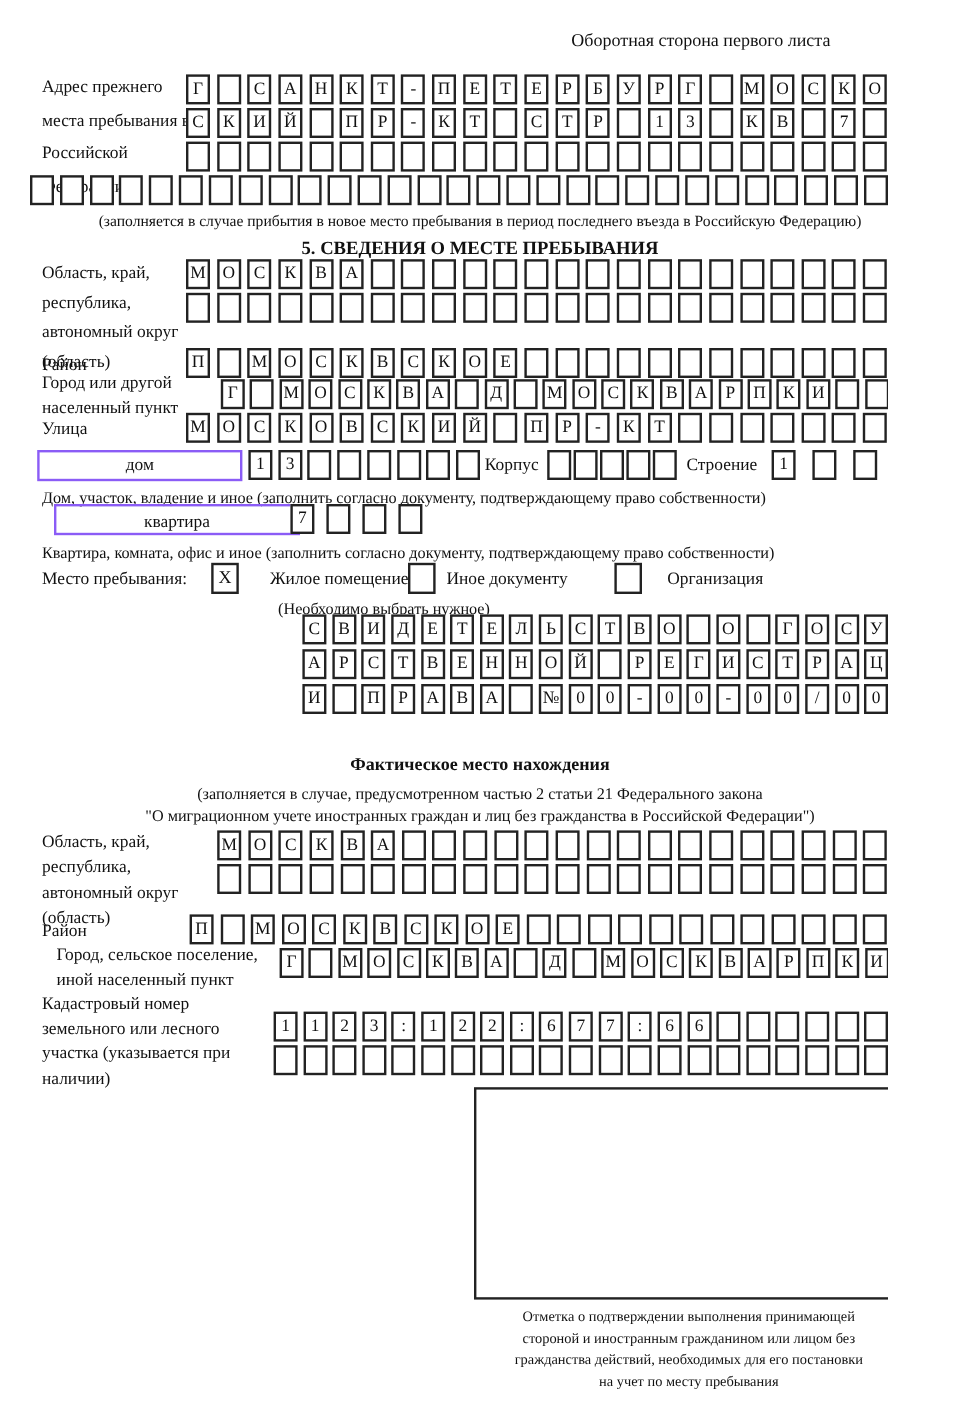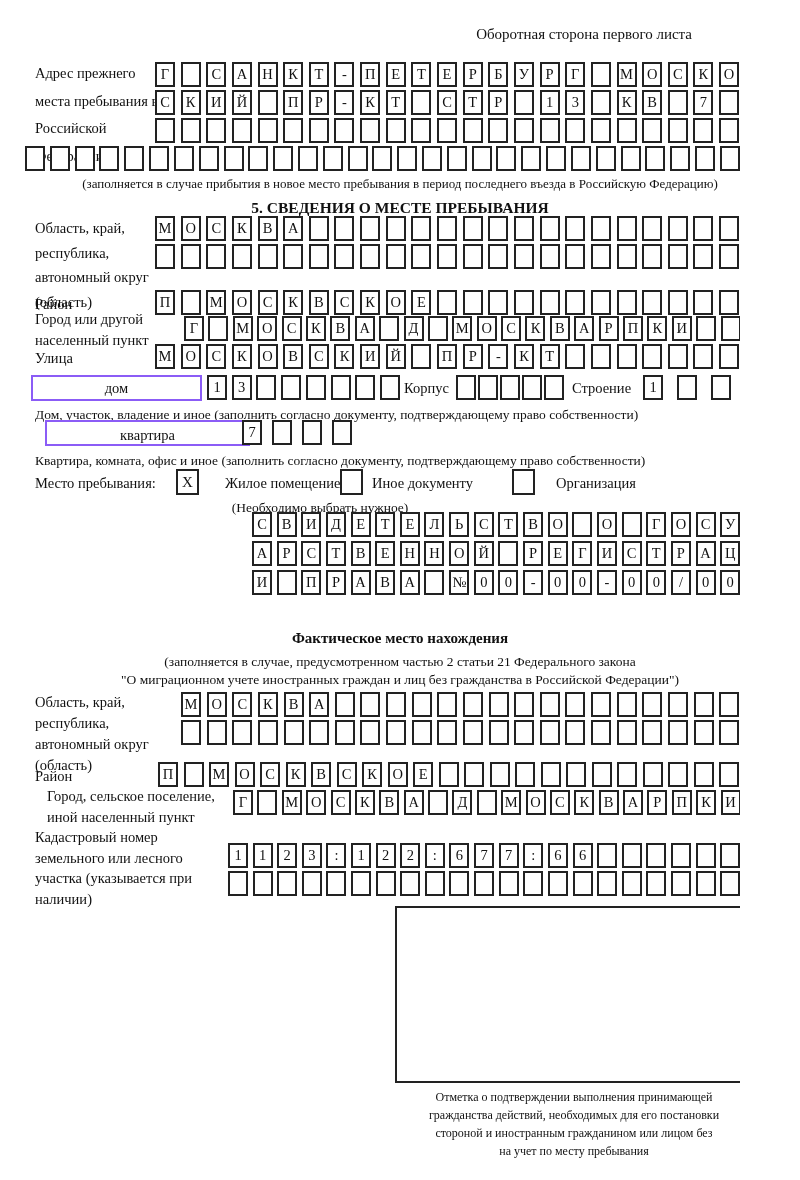--- a/index.html
+++ b/index.html
@@ -563,18 +563,18 @@
       <span class="cell"></span>
       <span class="cell"></span>
       <span class="cell"></span>
       <span class="cell"></span>
       <span class="cell"></span>
     </div>
 
   <div class="bigbox" style="left:395px;top:906px;width:358px;height:177px;"></div>
   <div class="lbl" style="left:384px;top:1088px;width:380px;text-align:center;font-size:12px;line-height:18px;font-family:Liberation Serif, serif;">
     <div>Отметка о подтверждении выполнения принимающей</div>
+    <div>стороной и иностранным гражданином или лицом без</div>
     <div>гражданства действий, необходимых для его постановки</div>
-    <div>стороной и иностранным гражданином или лицом без</div>
     <div>на учет по месту пребывания</div>
   </div>
 
 </div>
 
 </body></html>

